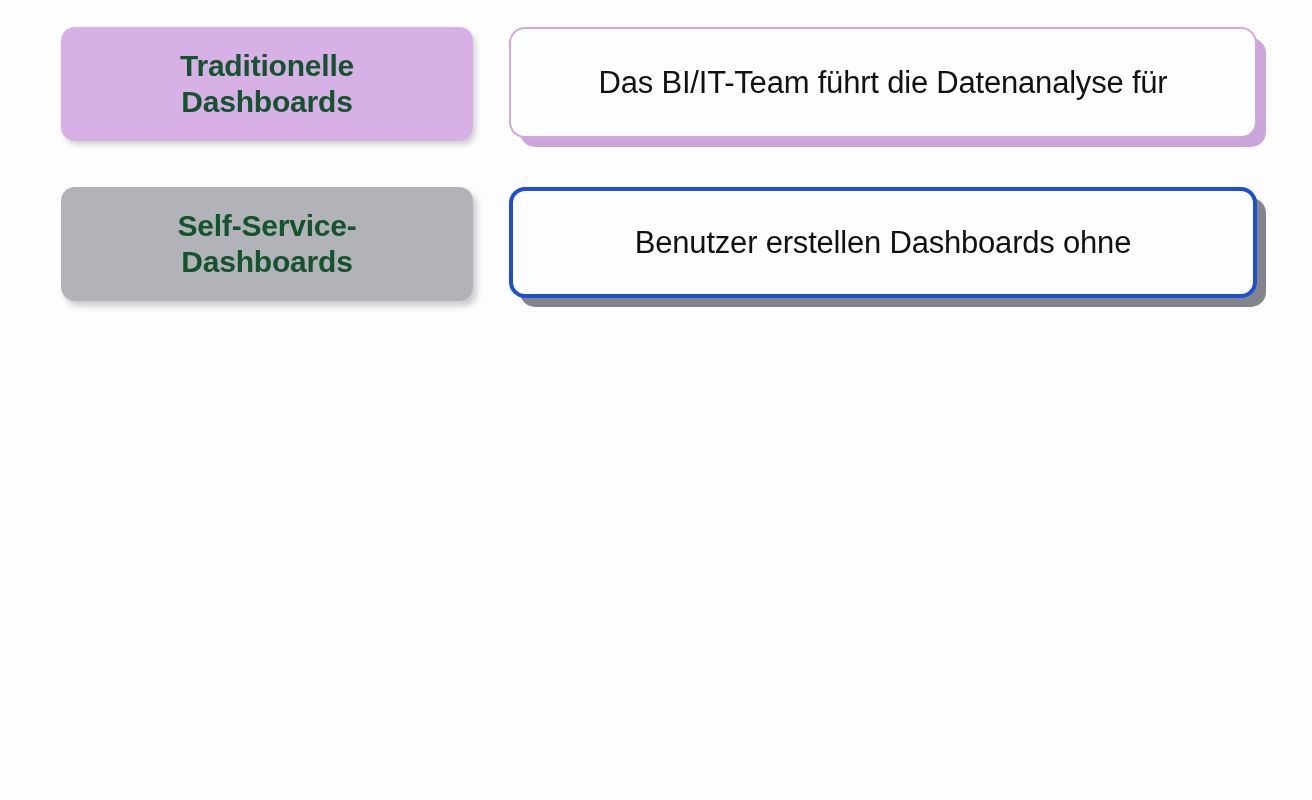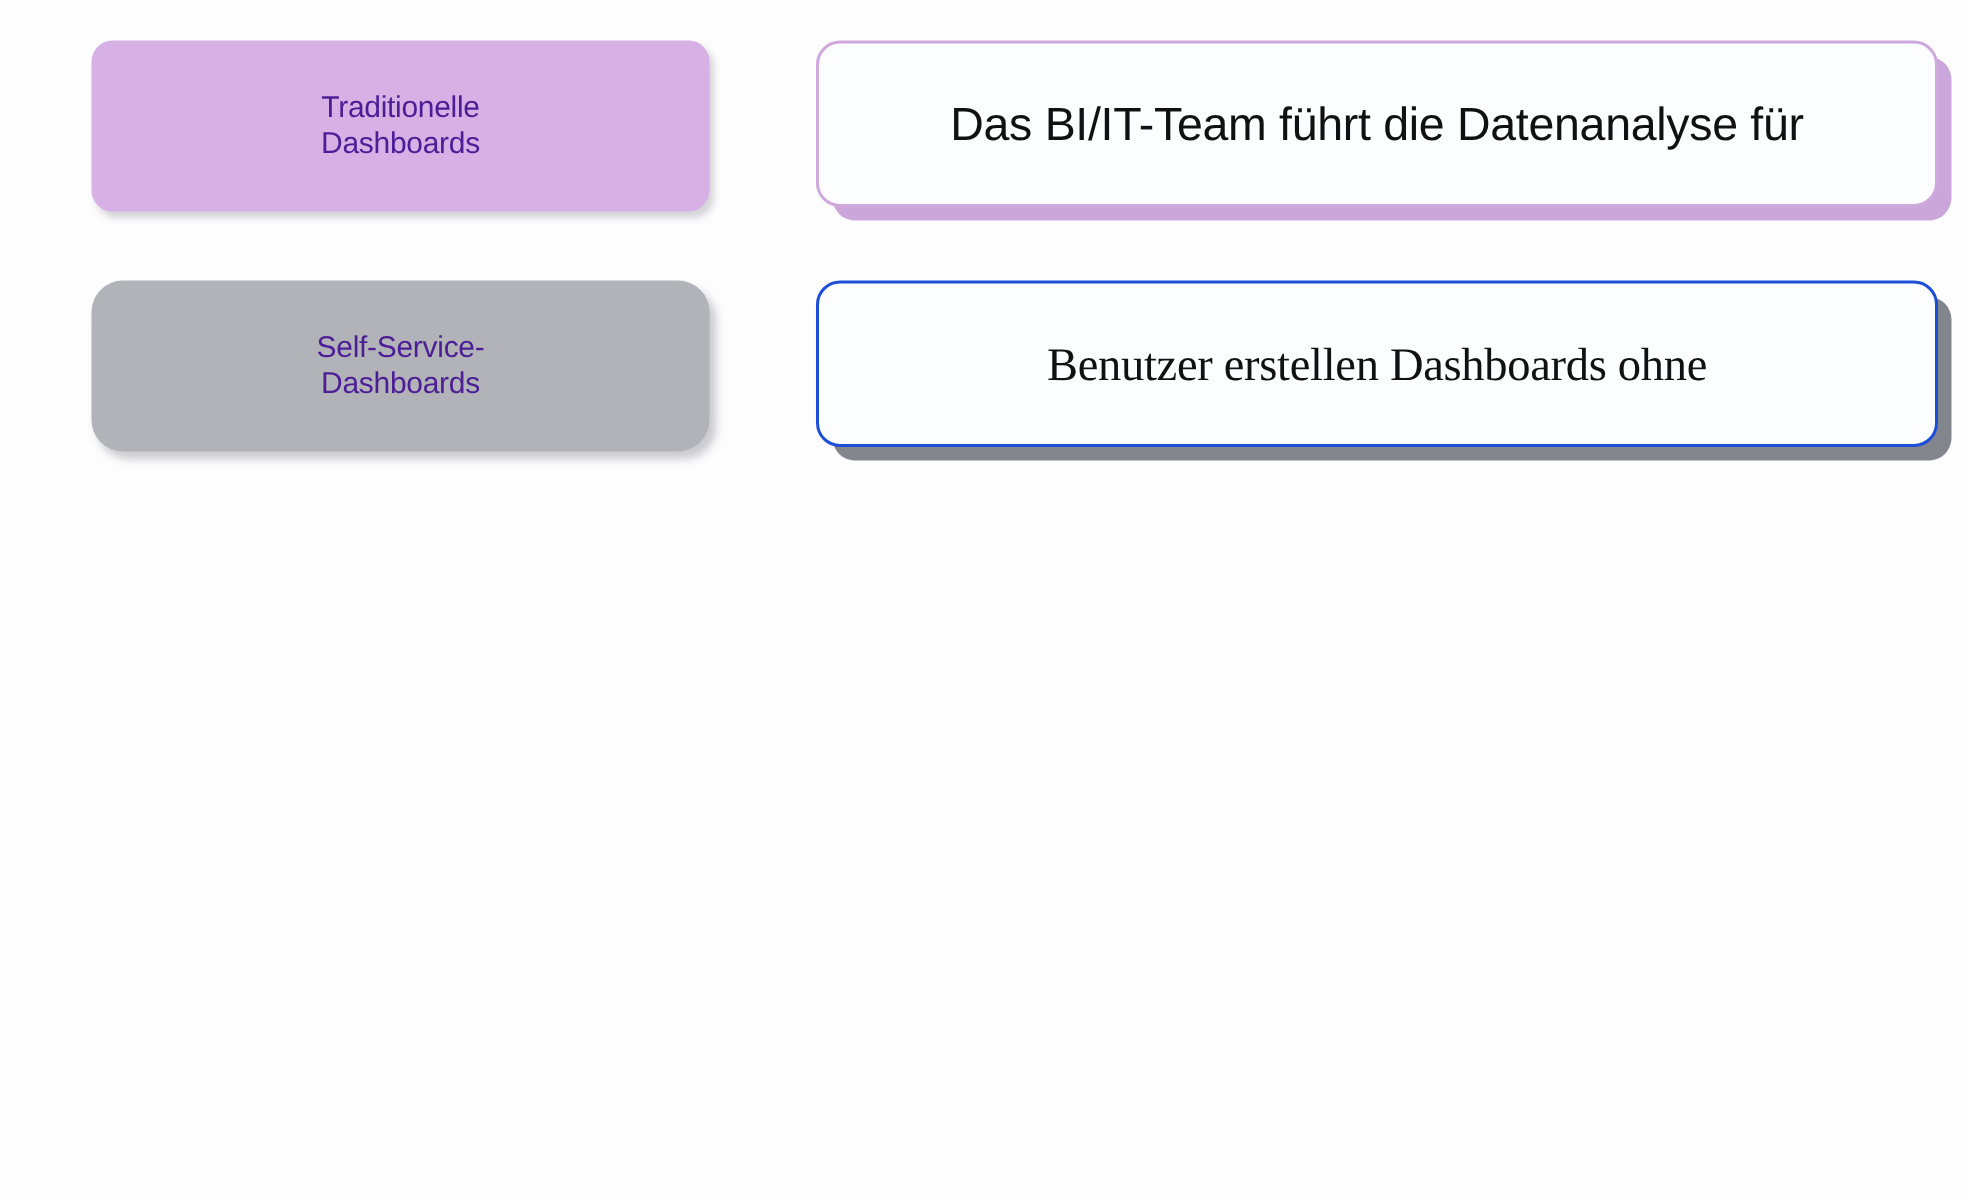--- a/index.html
+++ b/index.html
@@ -36,41 +36,40 @@
     width: 412px;
     height: 114px;
     border-radius: 14px;
     box-sizing: border-box;
     display: flex;
     align-items: center;
     justify-content: center;
     text-align: center;
   }
   .label-chip .chip-text {
-    font-size: 20px;
-    font-weight: normal;
+    font-size: 30px;
+    font-weight: bold;
     line-height: 1.2;
-    color: #4c1d95;
+    color: #14532d;
     letter-spacing: -0.2px;
     padding: 0 14px;
   }
   .label-chip.purple {
     background: #d7b0e6;
     box-shadow: 3px 4px 5px rgba(120,120,130,0.30);
   }
   .label-chip.gray {
     background: #b2b3b8;
     box-shadow: 4px 5px 6px rgba(110,110,120,0.35);
-    border-radius: 21px;
   }
 
   
   .desc-card {
     position: absolute;
-    left: 544px;
+    left: 509px;
     width: 748px;
     height: 111px;
     border-radius: 16px;
     box-sizing: border-box;
     background: #fbfdfe;
     display: flex;
     align-items: center;
     justify-content: center;
     text-align: center;
   }
@@ -80,23 +79,22 @@
     line-height: 1.2;
     color: #111111;
     letter-spacing: -0.2px;
     padding: 0 24px;
   }
   .desc-card.purple-edge {
     border: 2px solid #cfa8dd;
     box-shadow: 10px 10px 0 -1px #cba6da;
   }
   .desc-card.gray-edge {
-    border: 2px solid #1d4ed8;
+    border: 4px solid #1d4ed8;
     box-shadow: 10px 10px 0 -1px #83858d;
-    font-family: Liberation Serif, serif;
   }
 </style>
 </head>
 <body>
 
 <div class="slide">
 
   <div class="row row-1">
     <div class="label-chip purple">
       <div class="chip-text"><span>Traditionelle</span><br><span>Dashboards</span></div>

